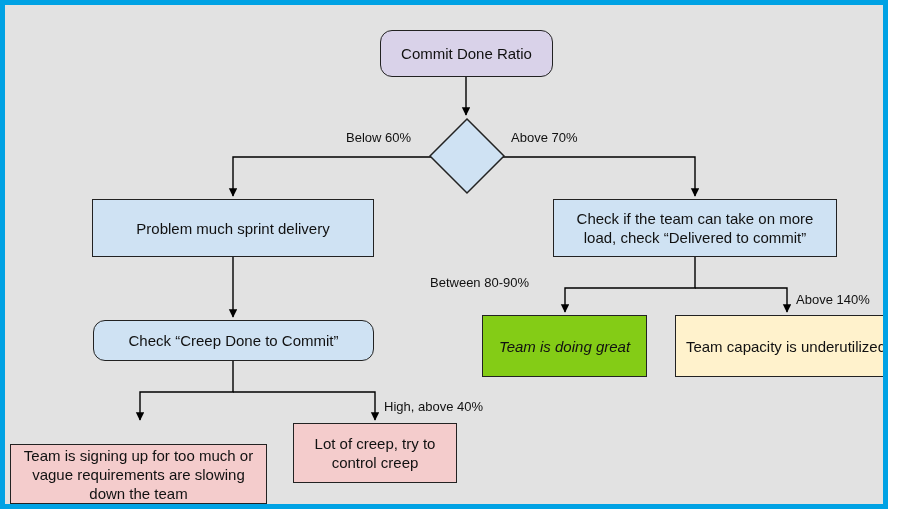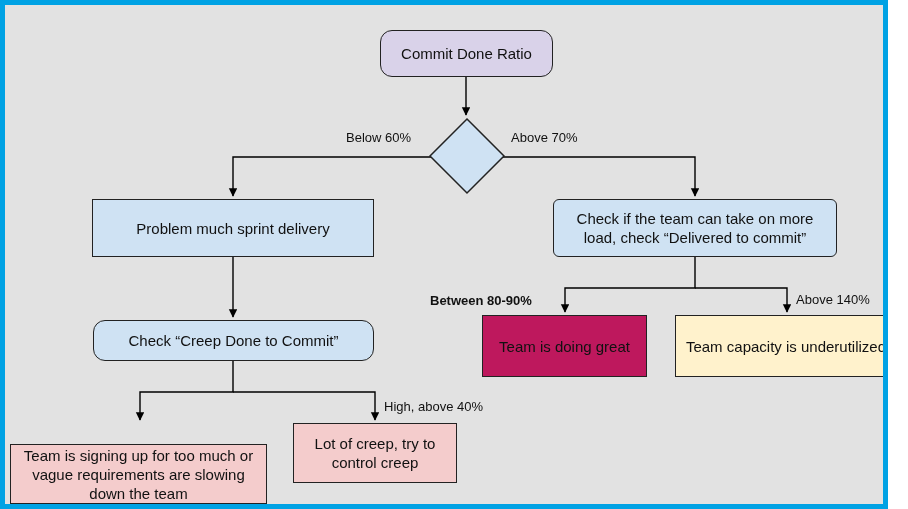--- a/index.html
+++ b/index.html
@@ -39,39 +39,39 @@
     text-align: center;
     border: 1.5px solid #222222;
     font-size: 15px;
     line-height: 19px;
     padding: 2px 8px;
   }
   .rounded { border-radius: 12px; }
 
   .node-commit     { left: 380px; top: 30px;  width: 173px; height: 47px; }
   .node-problem    { left: 92px;  top: 199px; width: 282px; height: 58px; }
-  .node-checkload  { left: 553px; top: 199px; width: 284px; height: 58px; border-radius: 6px; }
+  .node-checkload  { left: 553px; top: 199px; width: 284px; height: 58px; }
   .node-checkcreep { left: 93px;  top: 320px; width: 281px; height: 41px; }
   .node-toomuch    { left: 10px;  top: 444px; width: 257px; height: 60px; }
   .node-lotcreep   { left: 293px; top: 423px; width: 164px; height: 60px; }
   .node-great      { left: 482px; top: 315px; width: 165px; height: 62px; }
   .node-underutil  { left: 675px; top: 315px; width: 222px; height: 62px; }
 
   .edge-label {
     position: absolute;
     z-index: 3;
     font-size: 13px;
     line-height: 18px;
     white-space: nowrap;
   }
   .lbl-below60  { left: 346px; top: 129px; }
   .lbl-above70  { left: 511px; top: 129px; }
   .lbl-low      { left: 15px;  top: 398px; }
   .lbl-high     { left: 384px; top: 398px; }
-  .lbl-between  { left: 430px; top: 292px; font-weight: bold; }
+  .lbl-between  { left: 430px; top: 274px; }
   .lbl-above120 { left: 796px; top: 291px; }
 </style>
 </head>
 <body>
 
 <div id="canvas" style="background-color: rgb(226, 226, 226);">
 
   <div id="frame" style="border-color: rgb(0, 162, 228);"></div>
 
   <svg id="connectors" viewBox="0 0 908 509" xmlns="http://www.w3.org/2000/svg">
@@ -110,21 +110,21 @@
   </div>
 
   <div class="node node-toomuch" style="background-color: rgb(244, 204, 204);">
     <span>Team is signing up for too much or vague requirements are slowing down the team</span>
   </div>
 
   <div class="node node-lotcreep" style="background-color: rgb(244, 204, 204);">
     <span>Lot of creep, try to control creep</span>
   </div>
 
-  <div class="node node-great" style="background-color: #be185d;">
+  <div class="node node-great" style="background-color: #84cc16; font-style: italic;">
     <span>Team is doing great</span>
   </div>
 
   <div class="node node-underutil" style="background-color: rgb(255, 242, 204);">
     <span>Team capacity is underutilized</span>
   </div>
 
   <div class="edge-label lbl-below60">Below 60%</div>
   <div class="edge-label lbl-above70">Above 70%</div>
   <div class="edge-label lbl-high">High, above 40%</div>

